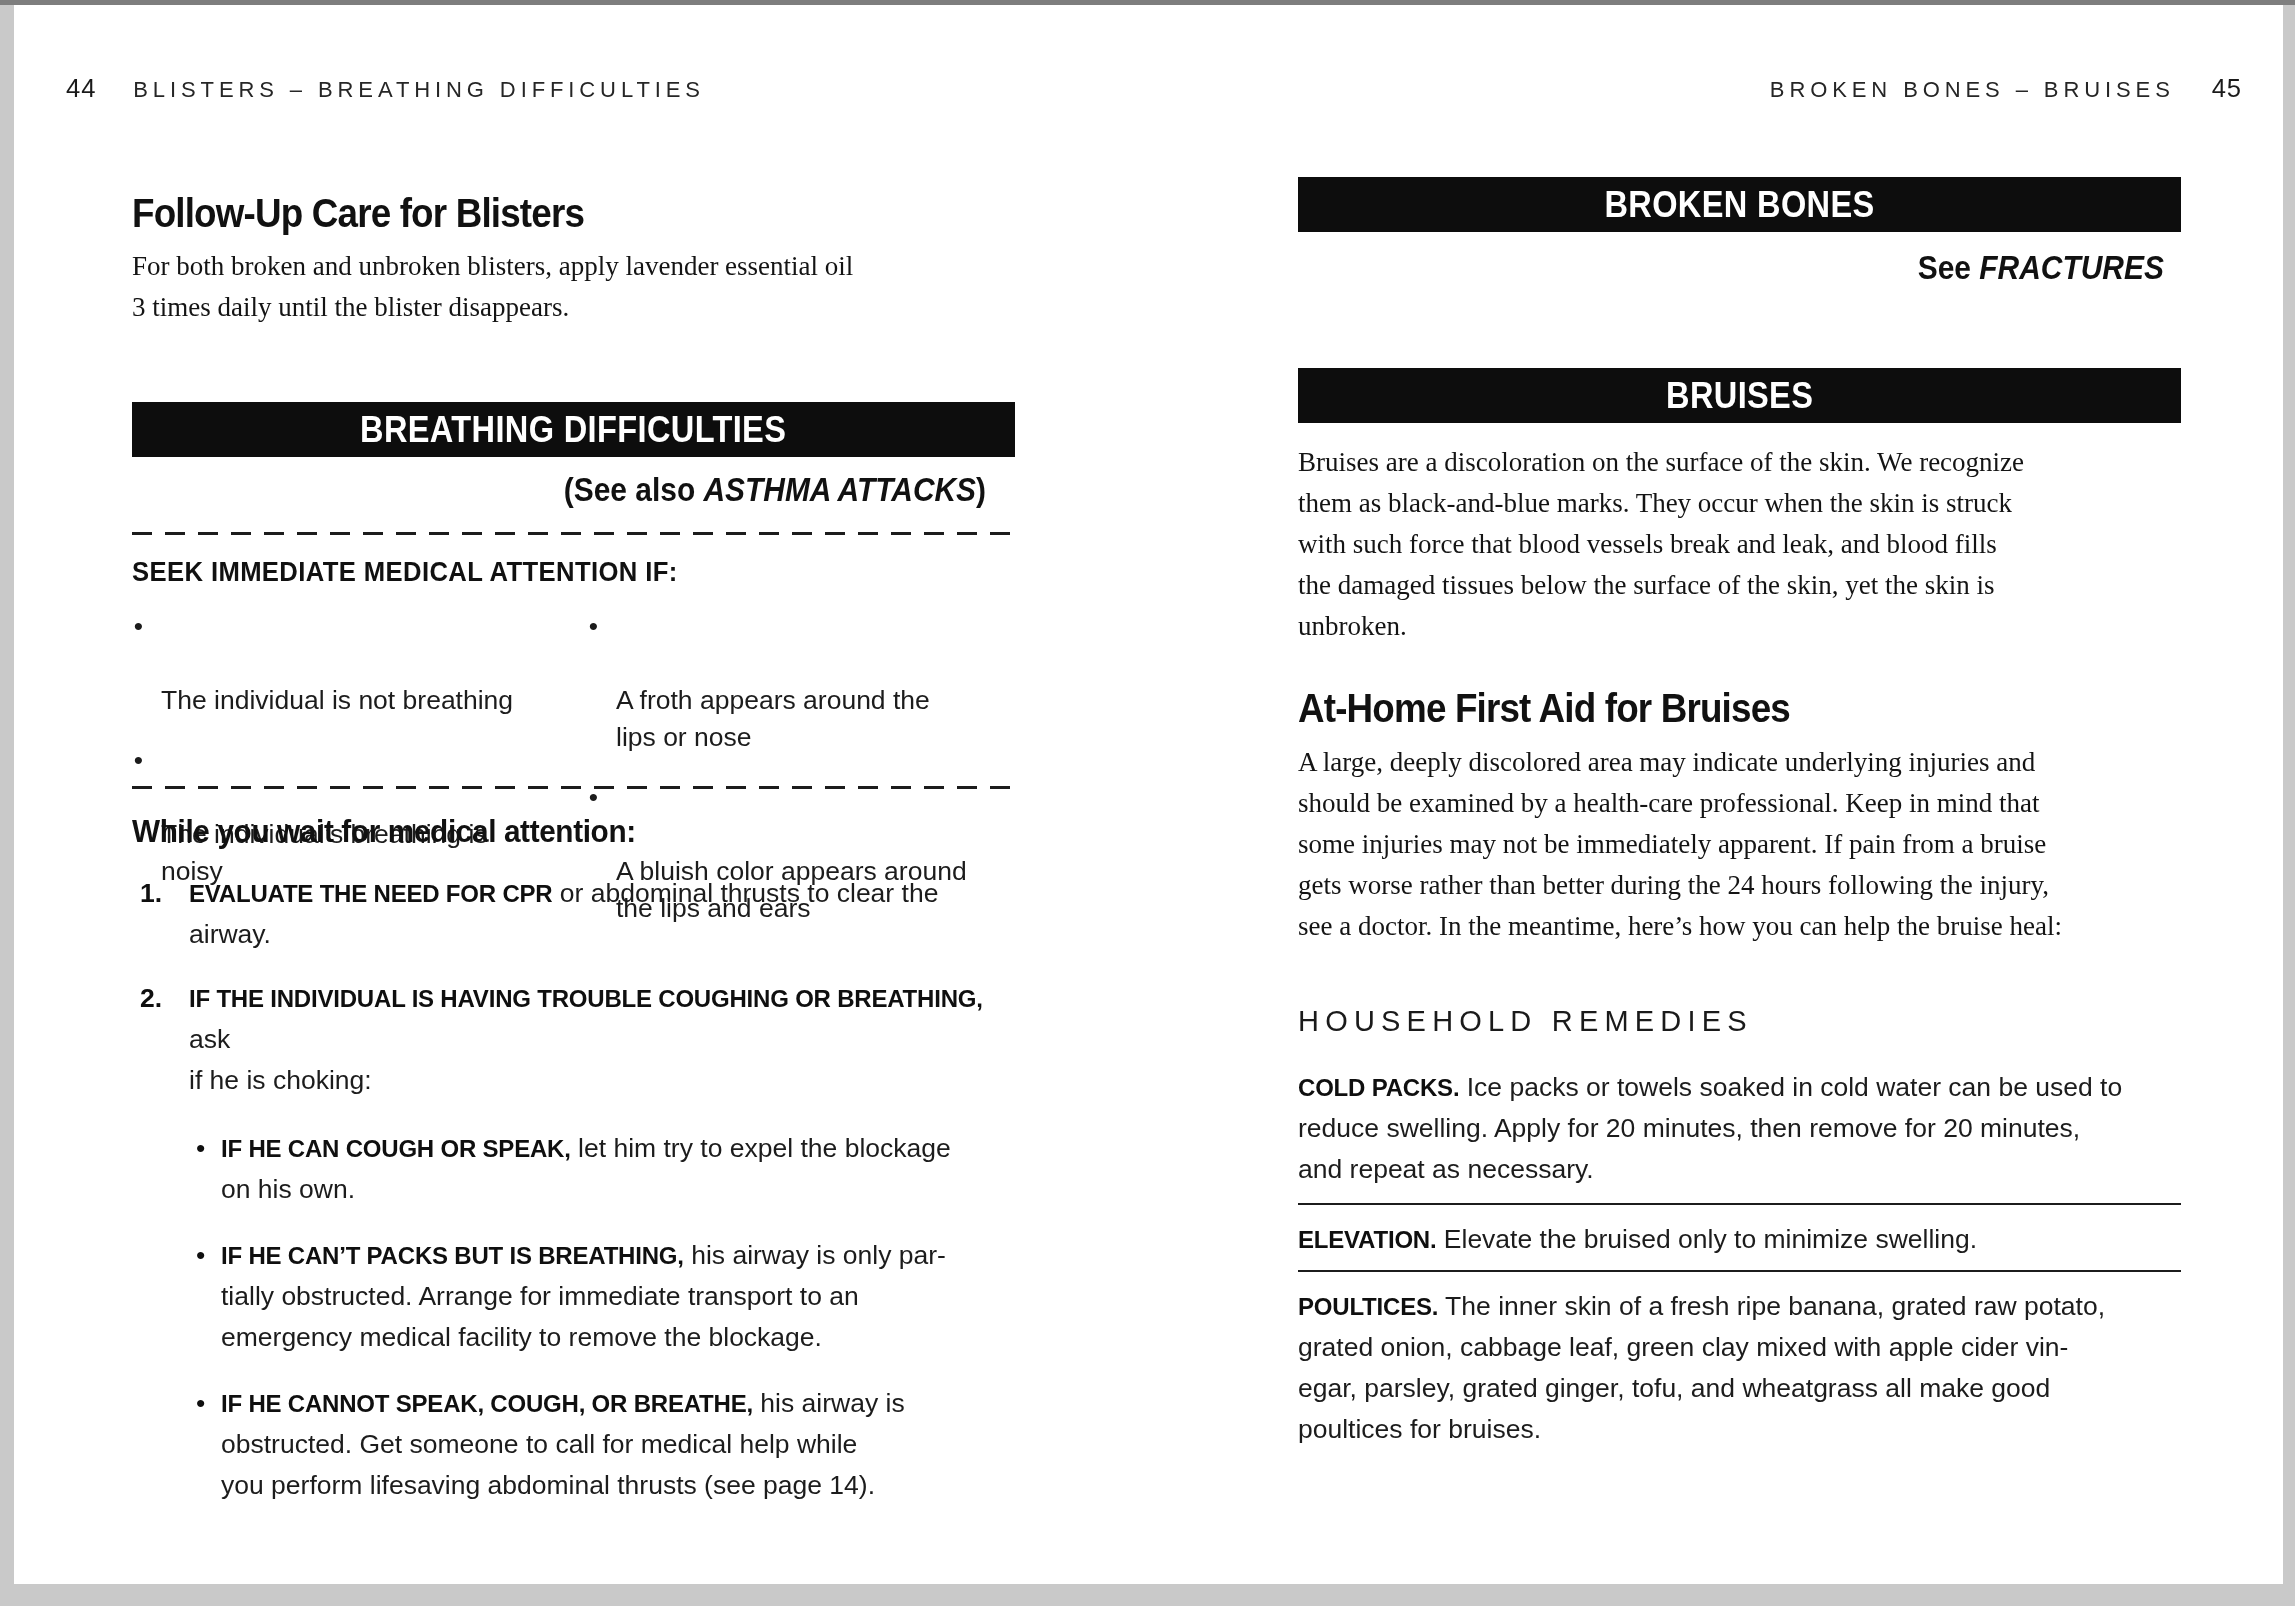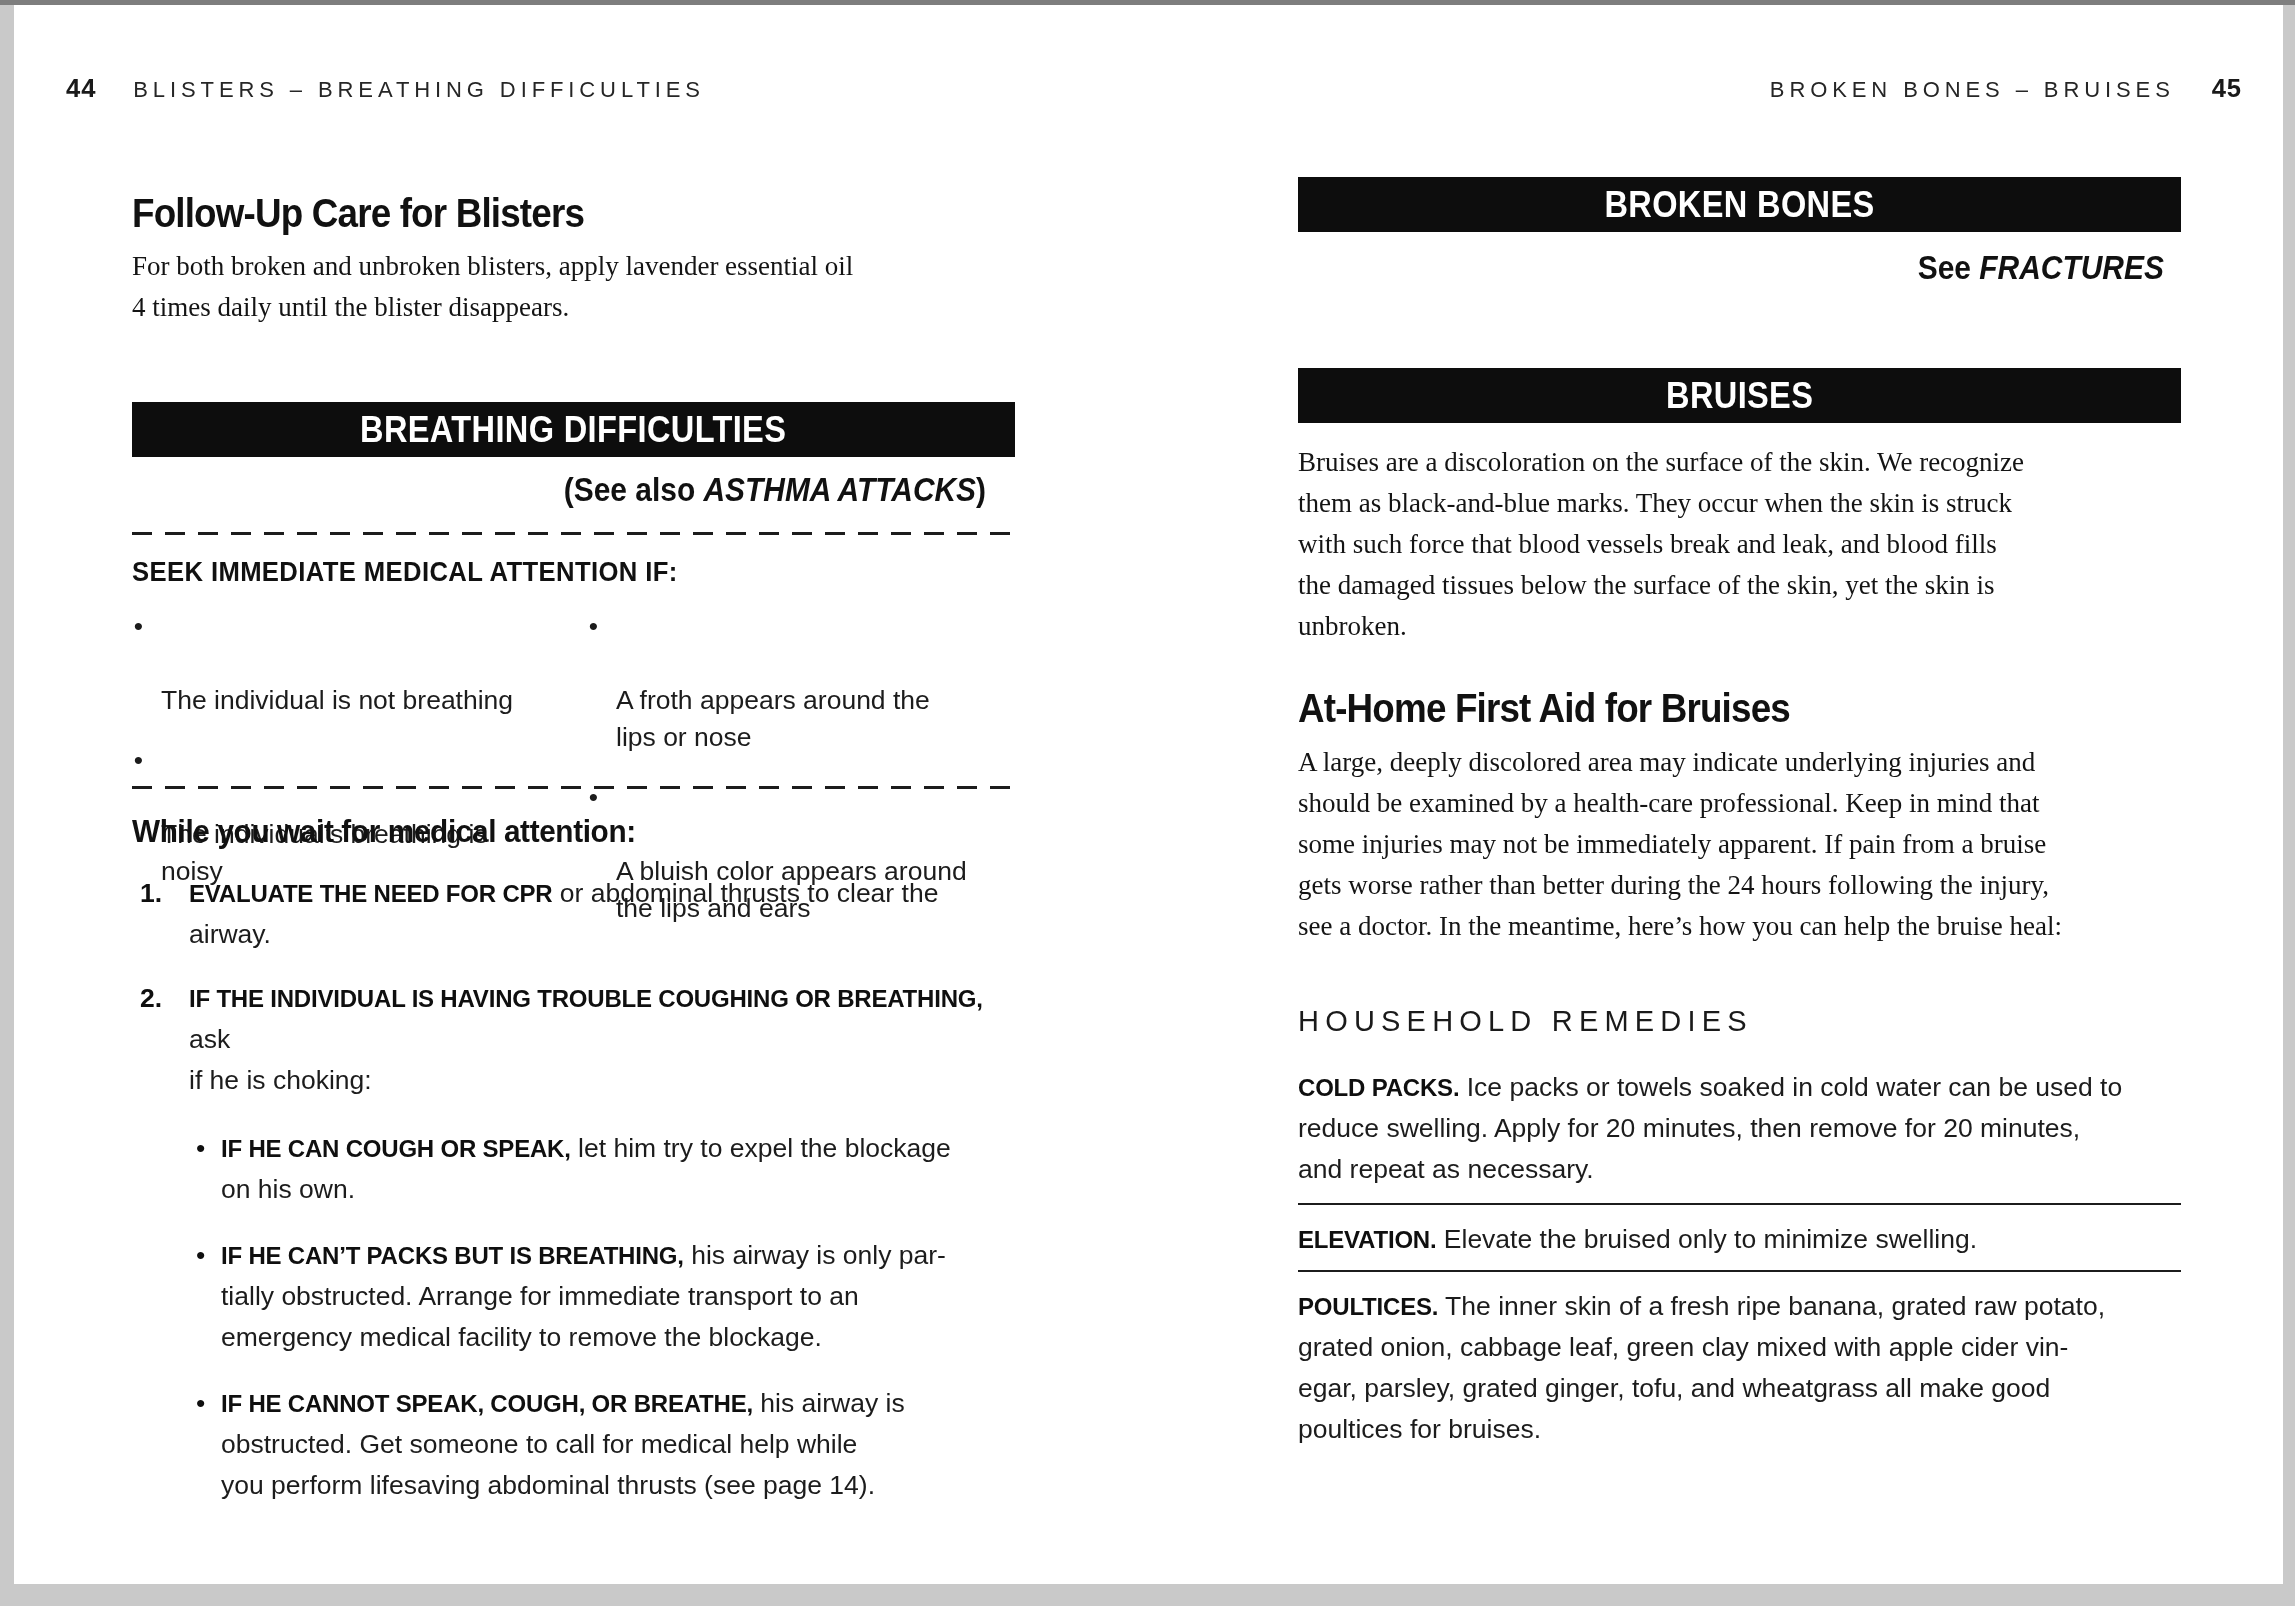--- a/index.html
+++ b/index.html
@@ -12,21 +12,21 @@
 
   .col { position:absolute; top:0; height:1607px; }
   .col-left  { left:132px; width:883px; }
   .col-right { left:1298px; width:883px; }
   .abs { position:absolute; left:0; width:883px;margin-top:36px; }
 
   
   .runhead { position:absolute; top:74px; display:flex; align-items:baseline; gap:37px; }
   .runhead-left { left:66px; }
   .runhead-right { right:53px; }
-  .pagenum { font-size:25.6px; font-weight:bold; letter-spacing:0.9px; color:#1a1a1a; }
+  .pagenum { font-size:25.6px; font-weight:normal; letter-spacing:0.9px; color:#1a1a1a; }
   .runtitle { font-size:22px; font-weight:normal; letter-spacing:4.9px; color:#262626; }
 
   
   .h1 { font-size:40px; font-weight:bold; letter-spacing:-0.9px; color:#111;
         display:inline-block; transform:scaleX(0.92); transform-origin:left; white-space:nowrap; }
   .banner { height:55px; background:#0d0d0d; color:#fff; display:flex; align-items:center; justify-content:center; }
   .banner-text { font-size:37px; font-weight:bold; letter-spacing:0.4px;
         display:inline-block; transform:scaleX(0.88); transform-origin:center; white-space:nowrap; }
   .subref { text-align:right; font-size:34px; font-weight:bold; color:#111; }
   .subref-inner { display:inline-block; transform:scaleX(0.88); transform-origin:center; white-space:nowrap; }
@@ -75,21 +75,21 @@
     <span class="runtitle">BROKEN BONES – BRUISES</span>
     <span class="pagenum">45</span>
   </div>
 
   <div class="col col-left">
 
     <div class="abs" style="top:155px">
       <span class="h1">Follow-Up Care for Blisters</span>
     </div>
     <div class="abs serif" style="top:210px">For both broken and unbroken blisters, apply lavender essential oil
-4 times daily until the blister disappears.</div>
+3 times daily until the blister disappears.</div>
 
     <div class="abs banner" style="top:366px">
       <span class="banner-text">BREATHING DIFFICULTIES</span>
     </div>
 
     <div class="abs subref" style="top:434px">
       <span class="subref-inner"><span>(See also </span><i>ASTHMA ATTACKS</i><span>)</span></span>
     </div>
 
     <div class="abs dashed" style="top:496px"></div>

